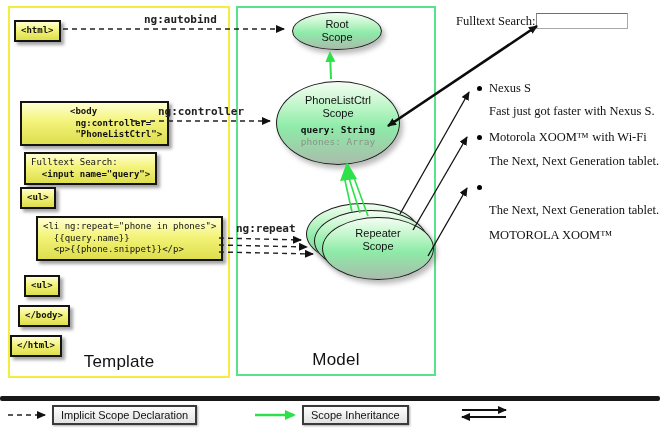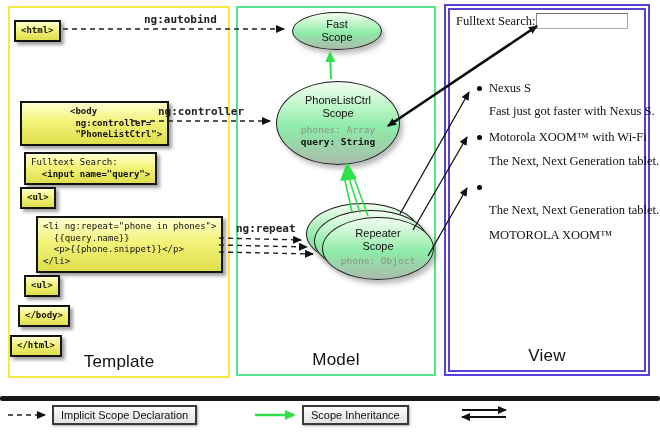--- a/index.html
+++ b/index.html
@@ -53,23 +53,20 @@
 <body>
 
 <div id="canvas">
 
   <div class="panel" id="panel-template">
     <div class="panel-label">Template</div>
   </div>
   <div class="panel" id="panel-model">
     <div class="panel-label">Model</div>
   </div>
-  <div class="panel" id="panel-view">
-    <div class="panel-label">View</div>
-  </div>
 
   <div class="code-box bold" style="left:14px;top:20px;">
     <div class="code-line">&lt;html&gt;</div>
   </div>
 
   <div class="code-box bold" style="left:20px;top:101px;padding-left:48px;">
     <div class="code-line">&lt;body</div>
     <div class="code-line"> ng:controller=</div>
     <div class="code-line"> "PhoneListCtrl"&gt;</div>
   </div>
@@ -80,59 +77,57 @@
   </div>
 
   <div class="code-box bold" style="left:20px;top:187px;">
     <div class="code-line">&lt;ul&gt;</div>
   </div>
 
   <div class="code-box" style="left:36px;top:216px;">
     <div class="code-line">&lt;li ng:repeat="phone in phones"&gt;</div>
     <div class="code-line">  {{query.name}}</div>
     <div class="code-line">  &lt;p&gt;{{phone.snippet}}&lt;/p&gt;</div>
-    <div class="code-line">&lt;/li&gt;</div>
   </div>
 
   <div class="code-box bold" style="left:24px;top:275px;">
     <div class="code-line">&lt;ul&gt;</div>
   </div>
 
   <div class="code-box bold" style="left:18px;top:305px;">
     <div class="code-line">&lt;/body&gt;</div>
   </div>
 
   <div class="code-box bold" style="left:10px;top:335px;text-align:center;">
     <div class="code-line">&lt;/html&gt;</div>
   </div>
 
   <div class="arrow-label" style="left:144px;top:13px;">ng:autobind</div>
   <div class="arrow-label" style="left:134px;top:105px;padding-left:24px;">ng:controller</div>
   <div class="arrow-label" style="left:236px;top:222px;">ng:repeat</div>
 
   <div class="scope-ellipse" style="left:292px;top:12px;width:90px;height:38px;padding-top:5px;">
-    <div class="scope-title">Fast</div>
+    <div class="scope-title">Root</div>
     <div class="scope-title">Scope</div>
   </div>
 
   <div class="scope-ellipse" style="left:276px;top:81px;width:124px;height:84px;padding-top:12px;">
     <div class="scope-title">PhoneListCtrl</div>
     <div class="scope-title">Scope</div>
     <div style="height:5px;"></div>
+    <div class="scope-prop bold">query: String</div>
     <div class="scope-prop muted">phones: Array</div>
-    <div class="scope-prop bold">query: String</div>
   </div>
 
   <div class="scope-ellipse" style="left:306px;top:203px;width:114px;height:62px;"></div>
   <div class="scope-ellipse" style="left:314px;top:210px;width:114px;height:62px;"></div>
   <div class="scope-ellipse" style="left:322px;top:217px;width:112px;height:63px;padding-top:9px;">
     <div class="scope-title">Repeater</div>
     <div class="scope-title">Scope</div>
     <div style="height:3px;"></div>
-    <div class="scope-prop muted">phone: Object</div>
   </div>
 
   <div class="view-text" style="left:456px;top:14px;">Fulltext Search:</div>
   <input id="view-search-input" type="text" value="" style="">
 
   <div>
     <div class="bullet-dot" style="left:477px;top:86px;"></div>
     <div class="view-text" style="left:489px;top:81px;">Nexus S</div>
     <div class="view-text" style="left:489px;top:104px;">Fast just got faster with Nexus S.</div>
   </div>

